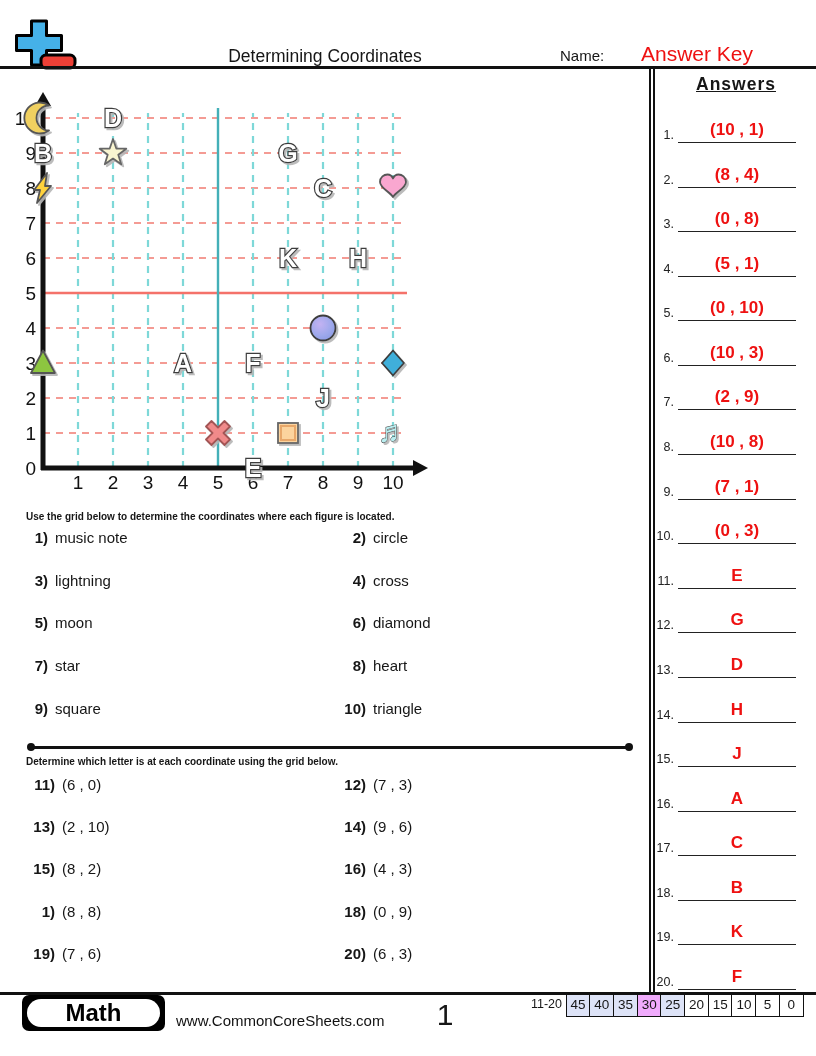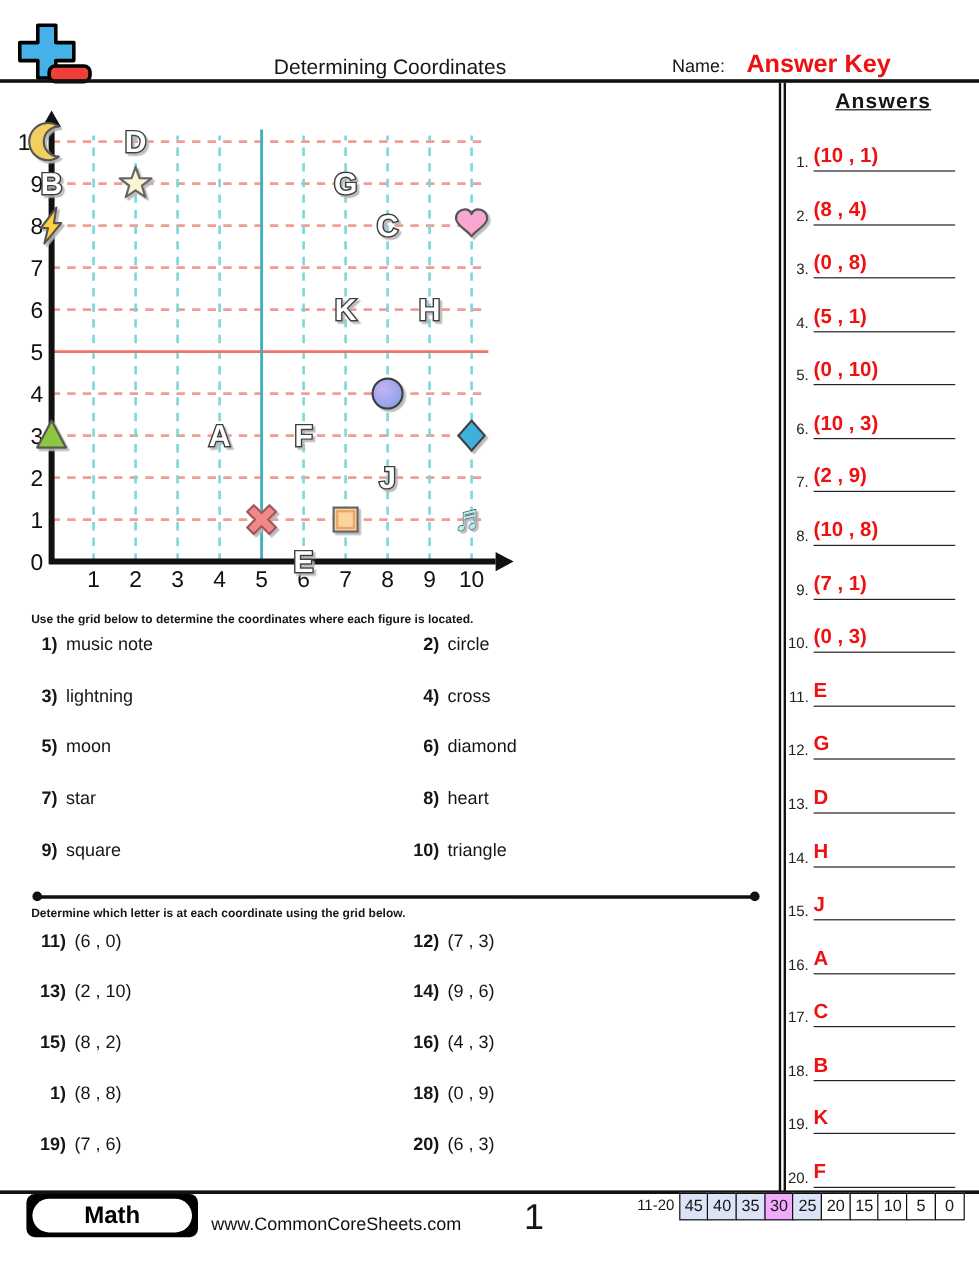--- a/index.html
+++ b/index.html
@@ -2,45 +2,45 @@
 <html><head>
 <meta charset="utf-8">
 <style>
   html,body{margin:0;padding:0;background:#e8e8e8;}
   .page{position:relative;width:816px;height:1056px;background:#fff;margin:0 auto;
         font-family:"Liberation Sans",sans-serif;color:#161616;overflow:hidden;}
   .abs{position:absolute;}
   
   .title{left:160px;top:46px;width:330px;text-align:center;font-size:17.5px;font-weight:500;}
   .name-label{left:560px;top:47px;font-size:15px;}
-  .name-value{left:622px;top:42px;width:150px;text-align:left;font-size:21px;font-weight:bold;color:#ee1111;}
+  .name-value{left:622px;top:42px;width:150px;text-align:center;font-size:21px;font-weight:normal;color:#ee1111;}
   .rule{left:0;height:2.5px;background:#111;width:816px;}
   
   .dbl-line{left:649px;top:69px;height:924px;width:2px;border-left:2px solid #111;border-right:2px solid #111;}
   .answers-panel{left:656px;top:70px;width:160px;height:925px;}
   .answers-title{position:absolute;top:4px;left:0;width:100%;text-align:center;font-size:17.5px;
                  font-weight:bold;text-decoration:underline;letter-spacing:1px;}
   .ans-slot{position:absolute;left:0;width:100%;height:30px;}
   .ans-num{position:absolute;left:0;bottom:1px;width:18px;text-align:right;font-size:12.5px;color:#222;}
   .ans-line{position:absolute;left:22px;width:118px;bottom:0;height:0;border-bottom:1.6px solid #222;}
-  .ans-val{position:absolute;left:22px;width:118px;bottom:3px;text-align:left;
+  .ans-val{position:absolute;left:22px;width:118px;bottom:3px;text-align:center;
            font-size:17px;font-weight:bold;color:#ee1111;}
   
   .sec-heading{left:26px;font-size:10px;font-weight:bold;}
   .q-item{position:absolute;display:flex;font-size:15px;}
   .q-num{font-weight:bold;text-align:right;flex:0 0 auto;}
   .q-text{margin-left:7px;}
   .separator{left:30px;top:746px;width:600px;height:2.6px;background:#111;border-radius:2px;}
   .separator::before,.separator::after{content:"";position:absolute;top:-2.7px;width:8px;height:8px;
       border-radius:50%;background:#111;}
   .separator::before{left:-3px;} .separator::after{right:-3px;}
   
   .math-badge{left:22px;top:995px;width:143px;height:36px;background:#000;border-radius:7px;}
   .math-pill{position:absolute;left:5px;top:4px;right:5px;bottom:4px;background:#fff;border-radius:14px;
-             display:flex;align-items:center;justify-content:center;font-size:20px;font-weight:bold;color:#000;}
+             display:flex;align-items:center;justify-content:center;font-size:24px;font-weight:bold;color:#000;}
   .site-url{left:176px;top:1012px;font-size:15px;color:#111;}
   .page-num{left:418px;top:998px;width:54px;text-align:center;font-size:30px;}
   .score-table{left:520px;top:994px;}
   .score-row{display:flex;height:21px;}
   .score-row + .score-row{margin-top:-1.5px;gap:19px;}
   .score-label{width:42px;text-align:right;margin-right:5px;font-size:12.5px;line-height:21px;}
   .score-cell{width:23.2px;height:21px;border:1.5px solid #111;margin-left:-1.5px;text-align:center;
               font-size:13.5px;line-height:19px;background:#fff;}
 </style>
 </head>

